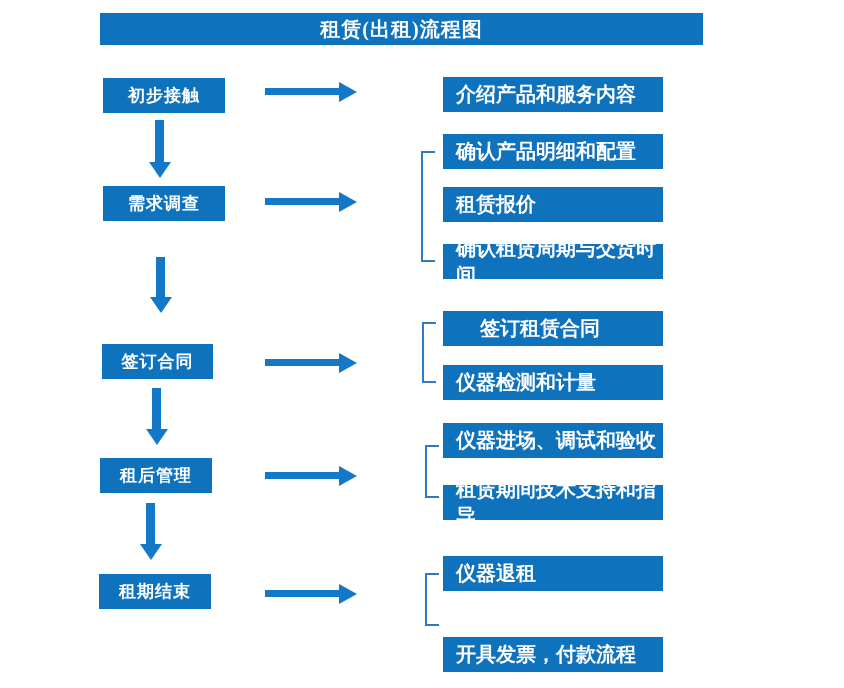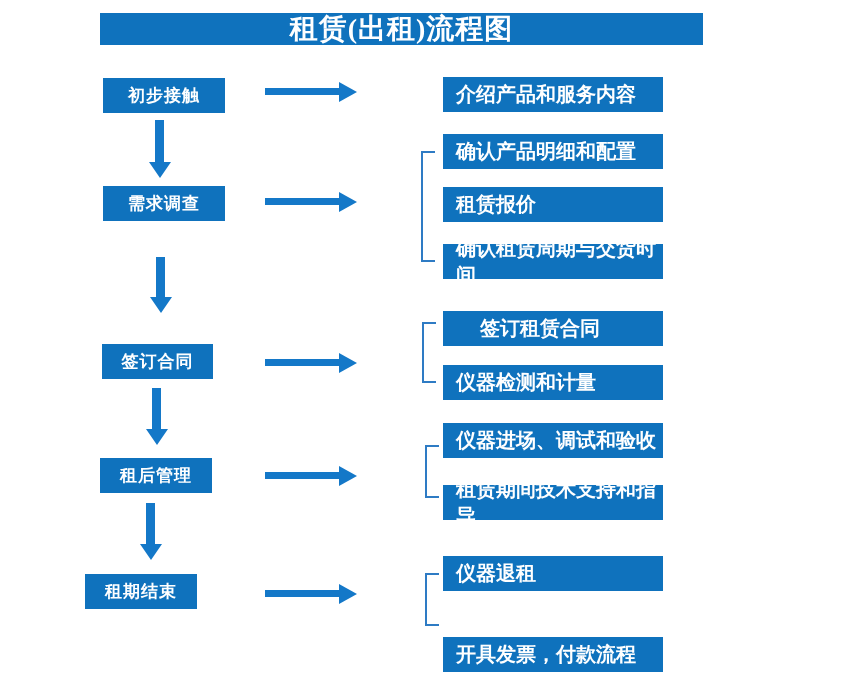--- a/index.html
+++ b/index.html
@@ -17,34 +17,34 @@
     background: var(--box-blue, #0f72bd);
     color: #ffffff;
     font-weight: bold;
     display: flex;
     align-items: center;
     box-sizing: border-box;
   }
   .title-bar {
     left: 100px; top: 13px; width: 603px; height: 32px;
     justify-content: center;
-    font-size: 28px;
+    font-size: 20px;
     letter-spacing: 1px;
   }
   .stage {
     height: 35px;
     justify-content: center;
     font-size: 17px;
     letter-spacing: 1px;
   }
   #stage-1 { left: 103px; top: 78px;  width: 122px; }
   #stage-2 { left: 103px; top: 186px; width: 122px; }
   #stage-3 { left: 102px; top: 344px; width: 111px; }
   #stage-4 { left: 100px; top: 458px; width: 112px; }
-  #stage-5 { left: 85px;  top: 574px; width: 112px; }
+  #stage-5 { left: 99px;  top: 574px; width: 112px; }
 
   .detail {
     left: 443px; width: 220px; height: 35px;
     padding-left: 13px;
     justify-content: flex-start;
     font-size: 20px;
   }
   #detail-1  { top: 77px;  }
   #detail-2  { top: 134px; }
   #detail-3  { top: 187px; }

